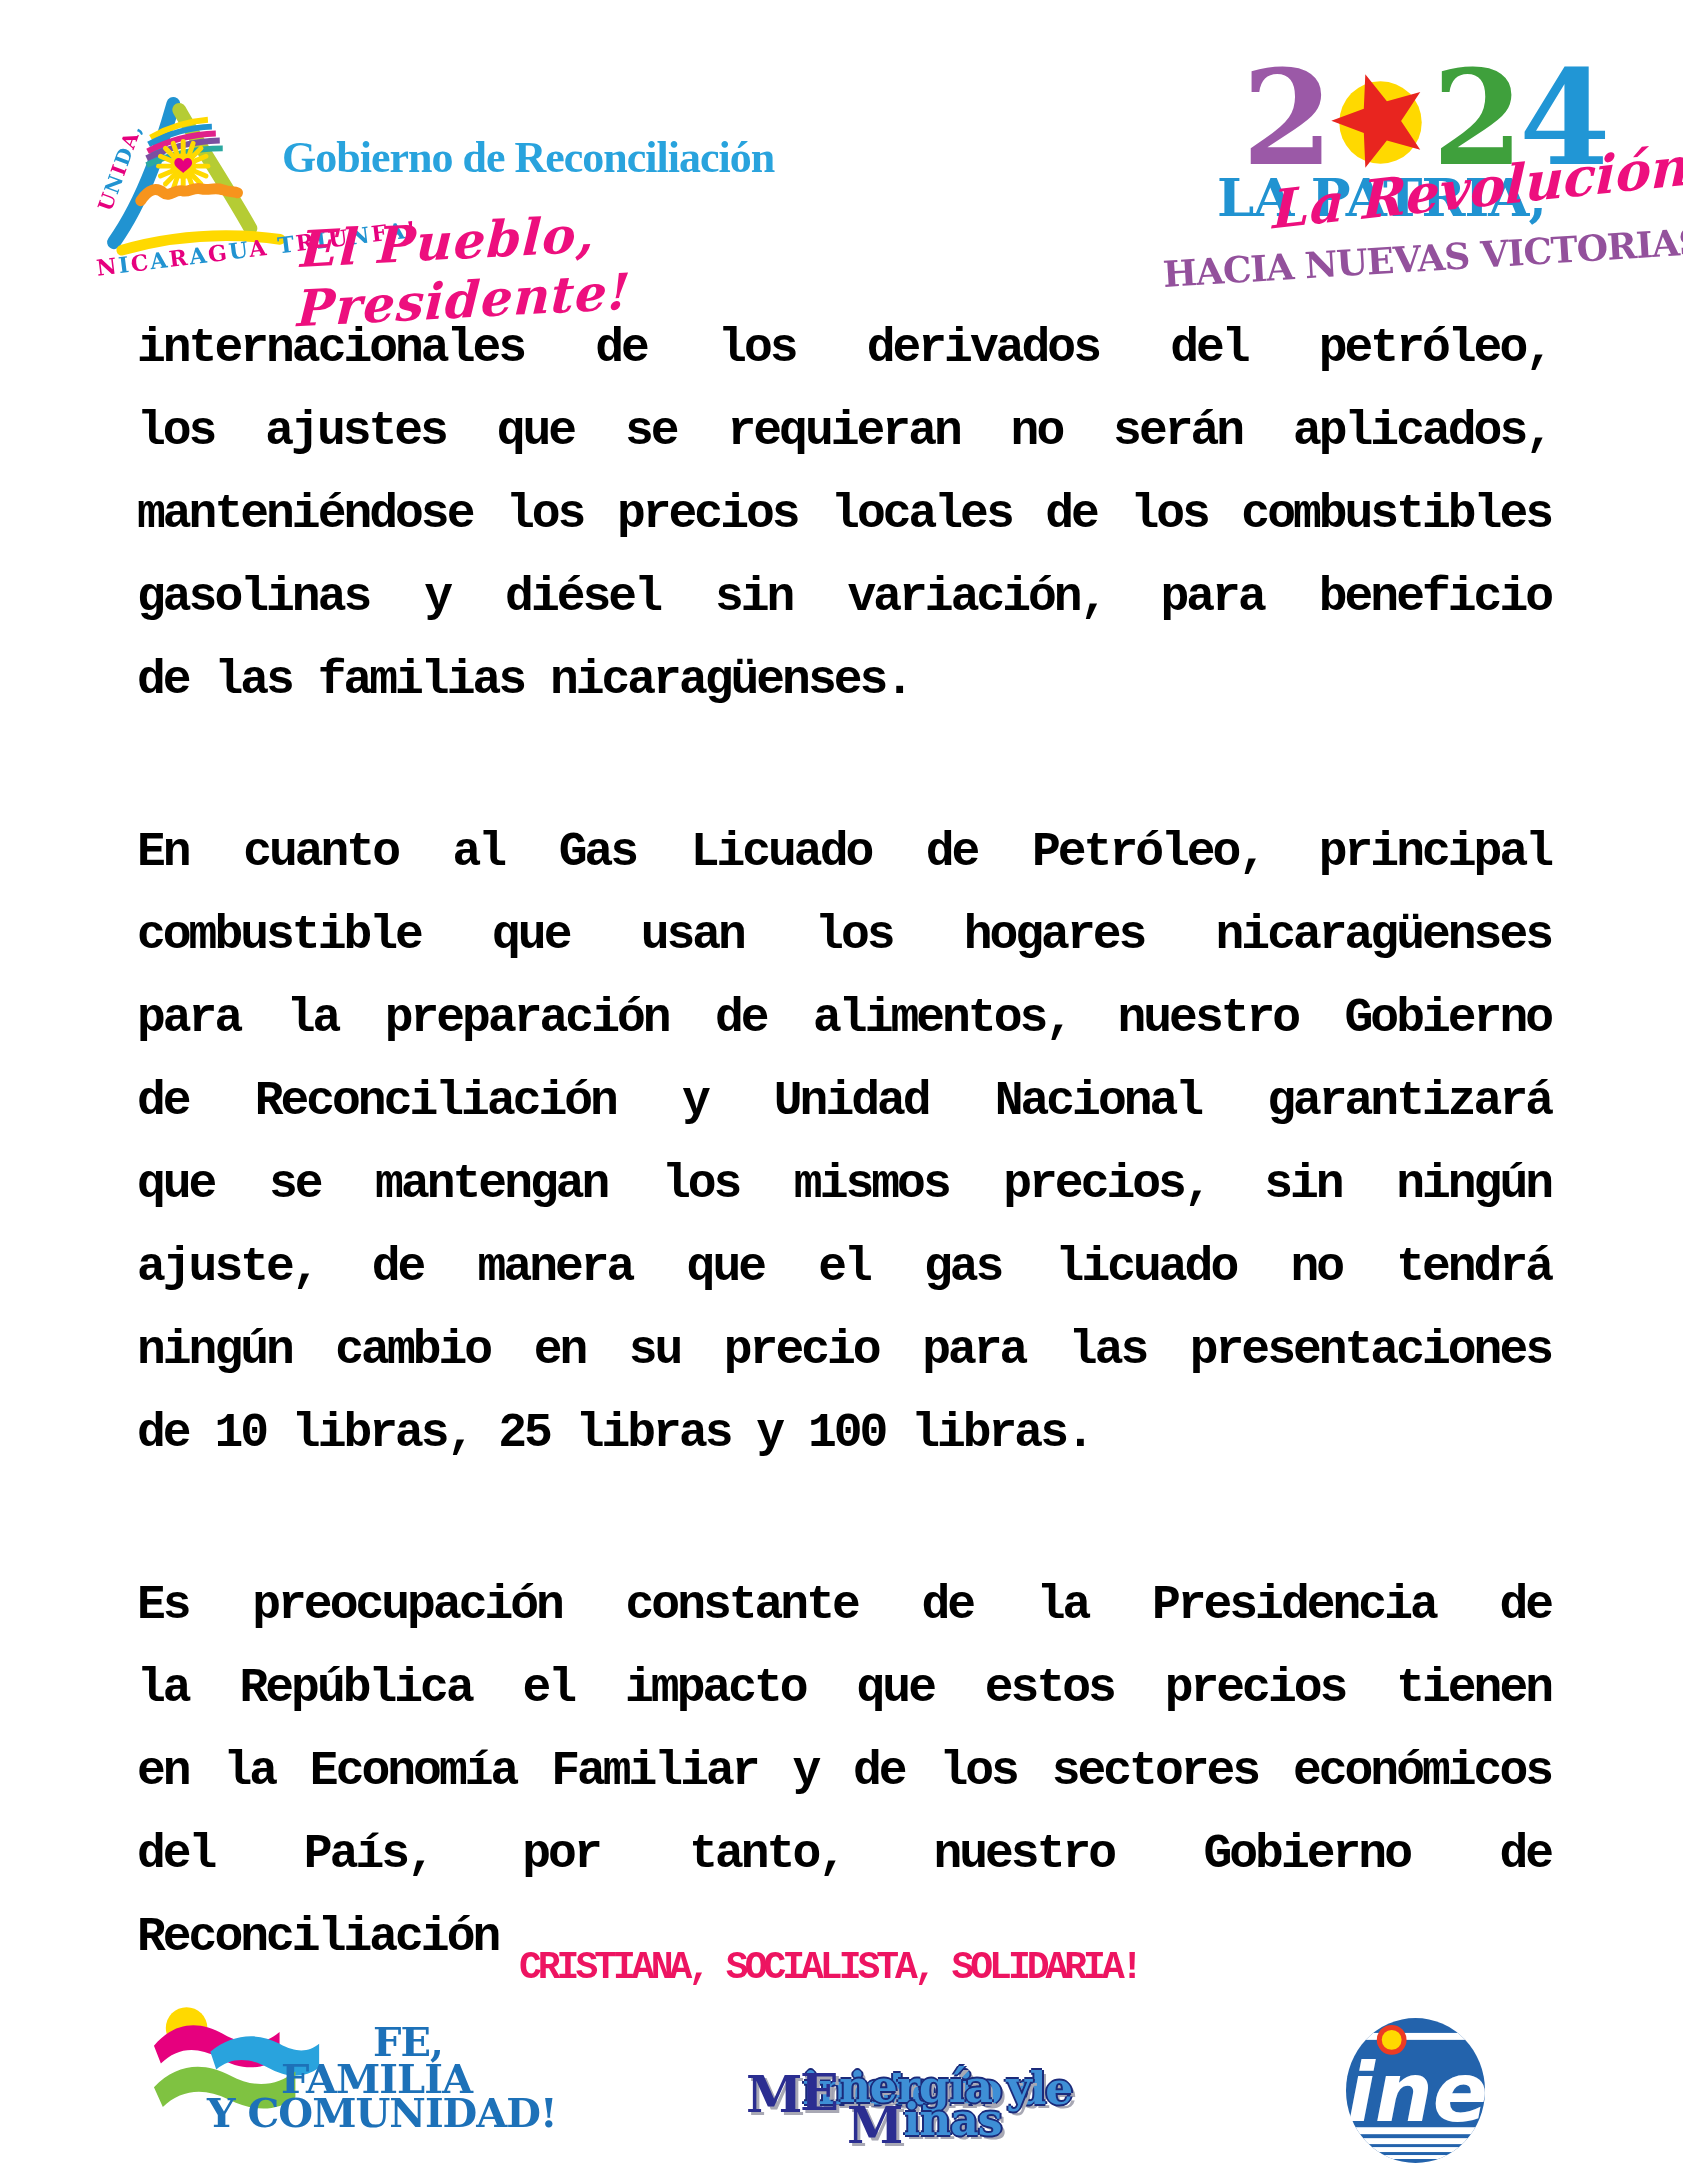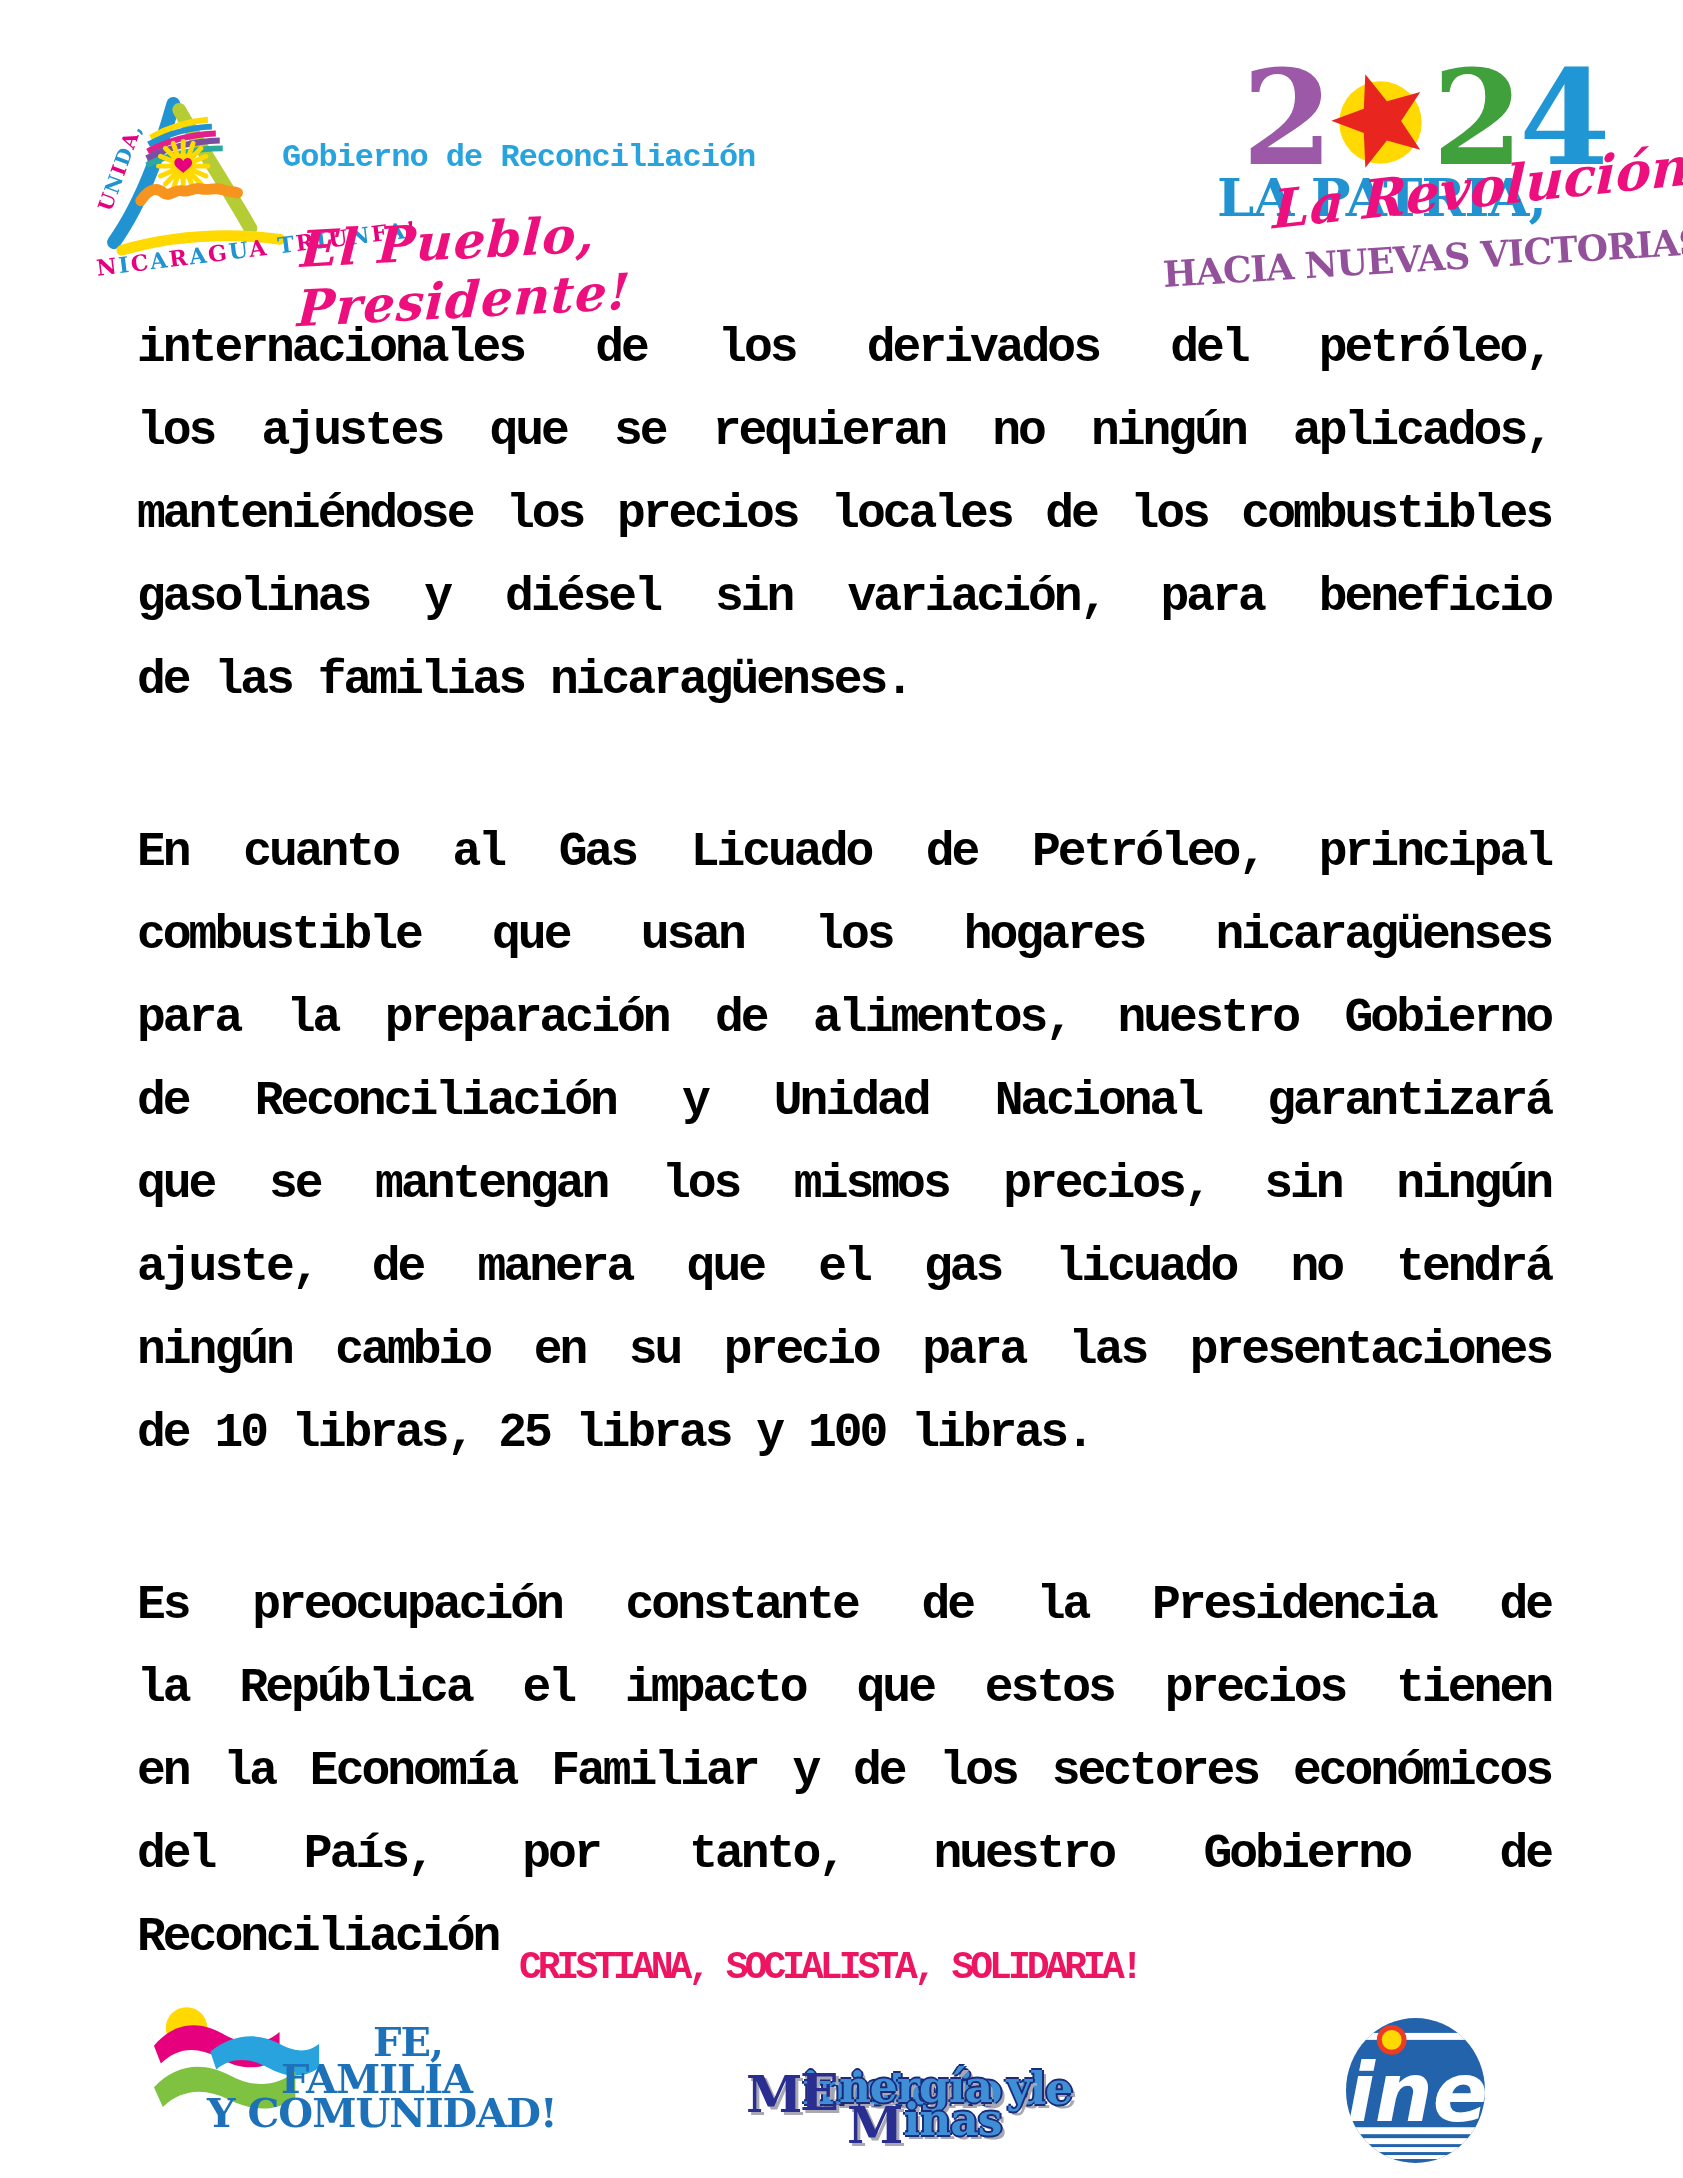--- a/index.html
+++ b/index.html
@@ -14,22 +14,22 @@
   .unida {
     position:absolute; left:24px; top:117px; transform:rotate(-70deg); transform-origin:0 0;
     font-family:"DejaVu Serif", serif; font-weight:bold; font-size:20px; letter-spacing:1px;
   }
   .nicaragua-triunfa {
     position:absolute; left:26px; top:166px; transform:rotate(-7deg); transform-origin:0 0;
     font-family:"DejaVu Serif", serif; font-weight:bold; font-size:22px; letter-spacing:2px;
   }
   .gov-text { position:absolute; left:213px; top:48px; }
   .gov-line {
-    font-family:Liberation Mono, monospace; font-weight:bold; color:#29A3DD;
-    font-size:32px; line-height:42px; letter-spacing:-1px;
+    font-family:Liberation Serif, serif; font-weight:bold; color:#29A3DD;
+    font-size:44px; line-height:42px; letter-spacing:-1px;
   }
   .script {
     font-family:"DejaVu Serif", serif; font-weight:bold; font-style:italic; color:#ED0F7E;
   }
   .pueblo {
     position:absolute; left:230px; top:131px; font-size:50px; letter-spacing:1px;
     transform:rotate(-3deg) skewX(-6deg); transform-origin:0 50%;
   }
   
   .logo-2024 { position:absolute; left:1158px; top:57px; width:465px; height:243px;text-align:right; }
@@ -143,21 +143,21 @@
         <path transform="rotate(-18 70 68)" d="M70,6 L85.3,47 L129,48.8 L94.7,76 L106.4,118.2 L70,94 L33.6,118.2 L45.3,76 L11,48.8 L54.7,47 Z" fill="#E8251F"></path>
       </svg></span><span class="digit-2b">2</span><span class="digit-4">4</span></div>
     <div class="la-patria">LA PATRIA,</div>
     <div class="script revolucion">La Revolución!</div>
     <div class="hacia">HACIA NUEVAS VICTORIAS!</div>
   </div>
 
   <div class="bodytext">
     <div class="para">
       <div class="line j">internacionales de los derivados del petróleo,</div>
-      <div class="line j">los ajustes que se requieran no ningún aplicados,</div>
+      <div class="line j">los ajustes que se requieran no serán aplicados,</div>
       <div class="line j">manteniéndose los precios locales de los combustibles</div>
       <div class="line j">gasolinas y diésel sin variación, para beneficio</div>
       <div class="line">de las familias nicaragüenses.</div>
     </div>
     <div class="para">
       <div class="line j">En cuanto al Gas Licuado de Petróleo, principal</div>
       <div class="line j">combustible que usan los hogares nicaragüenses</div>
       <div class="line j">para la preparación de alimentos, nuestro Gobierno</div>
       <div class="line j">de Reconciliación y Unidad Nacional garantizará</div>
       <div class="line j">que se mantengan los mismos precios, sin ningún</div>

